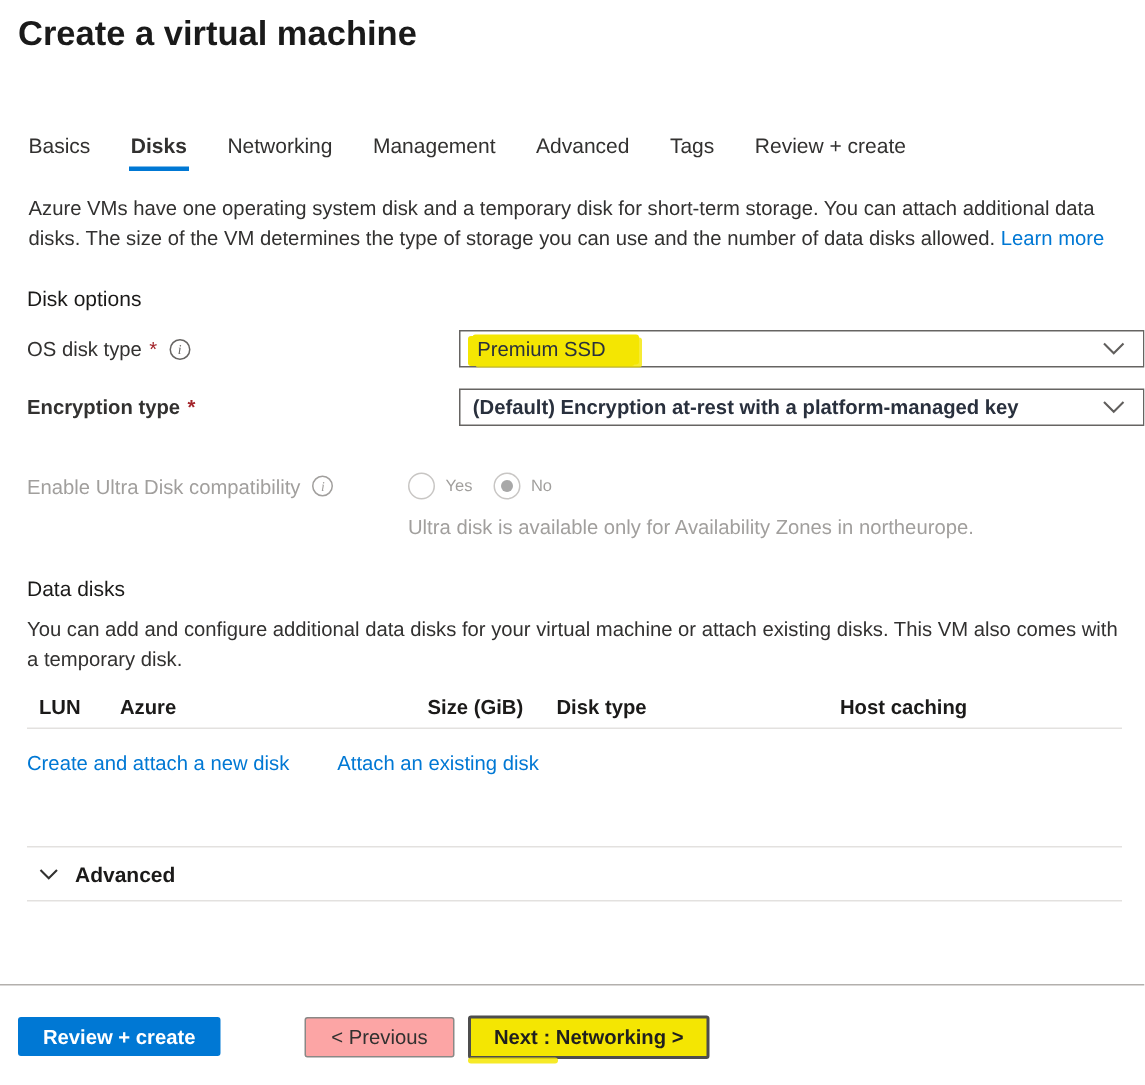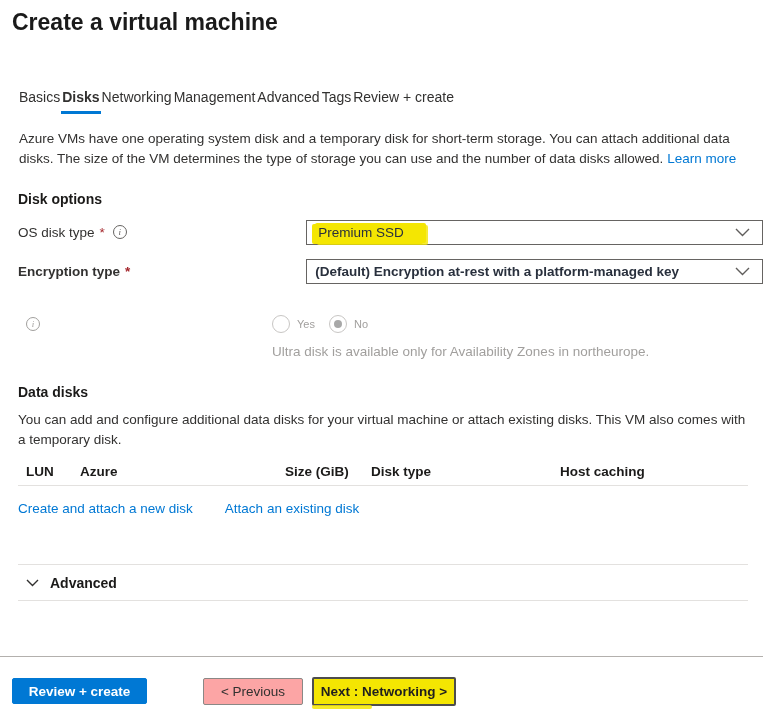--- a/index.html
+++ b/index.html
@@ -3,36 +3,36 @@
 <meta charset="utf-8">
 <style>
   * { margin: 0; padding: 0; box-sizing: border-box; }
   html, body { width: 763px; height: 723px; background: #ffffff; overflow: hidden;
     font-family: "Liberation Sans", sans-serif; color: #323130; }
   .page { position: relative; width: 763px; height: 723px; }
 
   .page-title { font-size: 23px; font-weight: 700; color: #1a1a1a; padding: 9px 0 0 12px; letter-spacing: 0; }
 
   
-  .tabs { display: flex; margin: 53px 0 0 18px; font-size: 14px; }
+  .tabs { display: flex; gap: 25px; margin: 53px 0 0 18px; font-size: 14px; }
   .tab { padding-bottom 6px; padding: 0 1px 6px 1px; border-bottom: 3px solid transparent; cursor: pointer; color: #323130; }
   .tab.active { font-weight: 700; border-bottom-color: #0078d4; }
 
   
   .intro { margin: 15px 15px 0 19px; font-size: 13.5px; line-height: 20px; color: #323130; width: 735px; }
   a.link { color: #0078d4; text-decoration: none; cursor: pointer; }
 
-  .section-heading { margin: 22px 0 0 18px; font-size: 14px; font-weight: 700; color: #1b1a19; }
+  .section-heading { margin: 22px 0 0 18px; font-size: 14px; font-weight: 400; color: #1b1a19; }
 
   
   .form-row { display: flex; align-items: center; margin-left: 18px; }
   .row-os { margin-top: 13px; }
   .row-enc { margin-top: 14px; font-weight: bold; }
   .row-ultra { margin-top: 31px; align-items: center; }
-  .field-label { width: 254px; font-size: 13.5px; color: #323130; display: flex; }
+  .field-label { width: 254px; font-size: 13.5px; color: #323130; display: flex; align-items: center; }
   .field-label .star { color: #a4262c; margin: 0 0 0 5px; }
   .info-icon { display: inline-flex; align-items: center; justify-content: center;
     width: 14px; height: 14px; border: 1px solid #666462; border-radius: 50%;
     font-size: 9px; font-style: italic; font-family: "Liberation Serif", serif;
     color: #666462; margin-left: 8px; cursor: pointer; }
   .disabled-label, .disabled-label .info-icon { color: #a19f9d; border-color: #a19f9d; }
 
   .select-box { width: 476px; height: 25px; border: 1px solid #666462; background: #fff;
     display: flex; align-items: center; justify-content: space-between;
     padding: 0 12px 0 8px; font-size: 13.5px; color: #29303d; cursor: pointer; margin-left: 45px; }
@@ -67,21 +67,21 @@
 
   
   .footer { position: absolute; left: 0; right: 0; top: 656px; height: 67px;
     border-top: 1px solid #b3b0ad; background: #fff; }
   .btn { display: inline-flex; align-items: center; justify-content: center;
     font-size: 13.5px; cursor: pointer; border-radius: 2px; }
   .btn-primary { position: absolute; left: 12px; top: 21px; width: 135px; height: 26px;
     background: #0078d4; color: #ffffff; font-weight: 700; border: 1px solid #0078d4; }
   .btn-secondary { position: absolute; left: 203px; top: 21px; width: 100px; height: 27px;
     background: #fca5a5; color: #323130; border: 1px solid #8a8886; }
-  .btn-next { position: absolute; left: 312px; top: 20px; width: 144px; height: 29px;
+  .btn-next { position: absolute; left: 312px; top: 20px; width: 161px; height: 29px;
     background: #f4e602; color: #1f1f1f; font-weight: 700; border: 2px solid #4d4d4d; }
   .btn-next::after { content: ""; position: absolute; left: -2px; bottom: -5px; width: 60px; height: 4px;
     background: rgba(244,230,2,.85); border-radius: 2px; }
 
   .chev { flex: 0 0 auto; }
 </style>
 </head>
 <body>
 
 <div class="page">
@@ -127,20 +127,21 @@
     <div class="select-box">
       <span>(Default) Encryption at-rest with a platform-managed key</span>
       <svg class="chev" width="15" height="9" viewBox="0 0 15 9">
           <path d="M1 1 L7.5 7.5 L14 1" stroke="#605e5c" stroke-width="1.4" fill="none"></path>
         </svg>
     </div>
   </div>
 
   <div class="form-row row-ultra">
     <div class="field-label disabled-label">
+      <span>Enable Ultra Disk compatibility</span>
       <span class="info-icon">i</span>
     </div>
     <div class="radio-group">
       <div class="radio-item">
         <span class="radio-circle"></span>
         <span class="radio-label">Yes</span>
       </div>
       <div class="radio-item">
         <span class="radio-circle checked"></span>
         <span class="radio-label">No</span>

